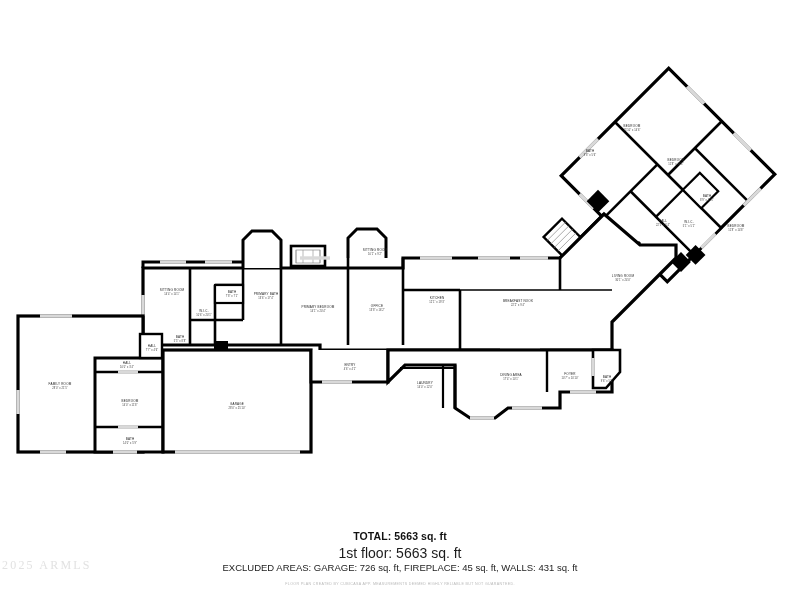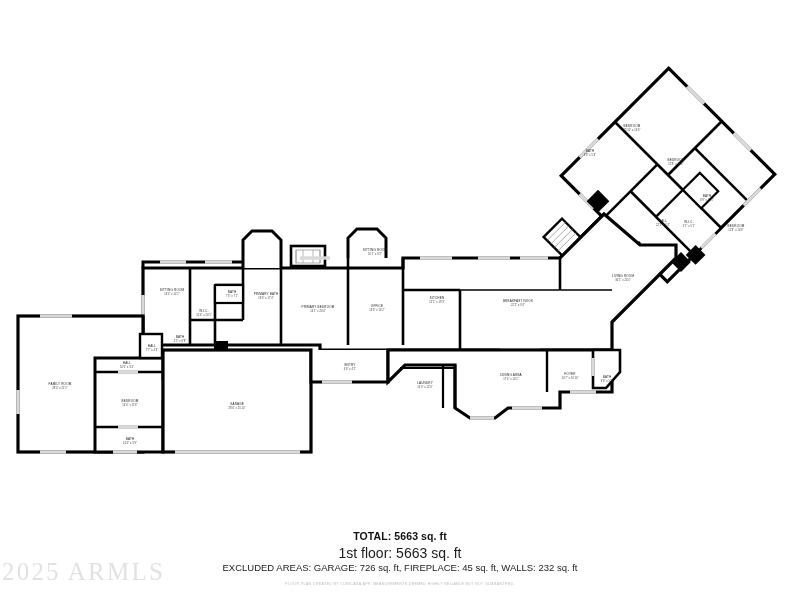--- a/index.html
+++ b/index.html
@@ -66,21 +66,21 @@
     color: #b9b9b9;
     white-space: nowrap;
   }
 
   
   #watermark {
     position: absolute;
     left: 2px;
     top: 558px;
     font-family: "Liberation Serif", serif;
-    font-size: 25px;
+    font-size: 12px;
     letter-spacing: 2.2px;
     color: #e2e2e2;
     user-select: none;
     pointer-events: none;
   }
 
   
   .rm-name {
     font-family: "Liberation Sans", sans-serif;
     font-size: 3.05px;
@@ -371,19 +371,19 @@
           <text class="rm-name" x="607" y="378">BATH</text>
           <text class="rm-dim" x="607" y="382">9'6" x 5'5"</text>
         </g>
       </g>
 
   </svg>
 
   <div id="footer-summary">
     <div id="footer-total">TOTAL: 5663 sq. ft</div>
     <div id="footer-floor">1st floor: 5663 sq. ft</div>
-    <div id="footer-excluded">EXCLUDED AREAS: GARAGE: 726 sq. ft, FIREPLACE: 45 sq. ft, WALLS: 232 sq. ft</div>
+    <div id="footer-excluded">EXCLUDED AREAS: GARAGE: 726 sq. ft, FIREPLACE: 45 sq. ft, WALLS: 431 sq. ft</div>
     <div id="footer-disclaimer">FLOOR PLAN CREATED BY CUBICASA APP. MEASUREMENTS DEEMED HIGHLY RELIABLE BUT NOT GUARANTEED.</div>
   </div>
 
   <div id="watermark">2025 ARMLS</div>
 
 </div>
 
 </body></html>

